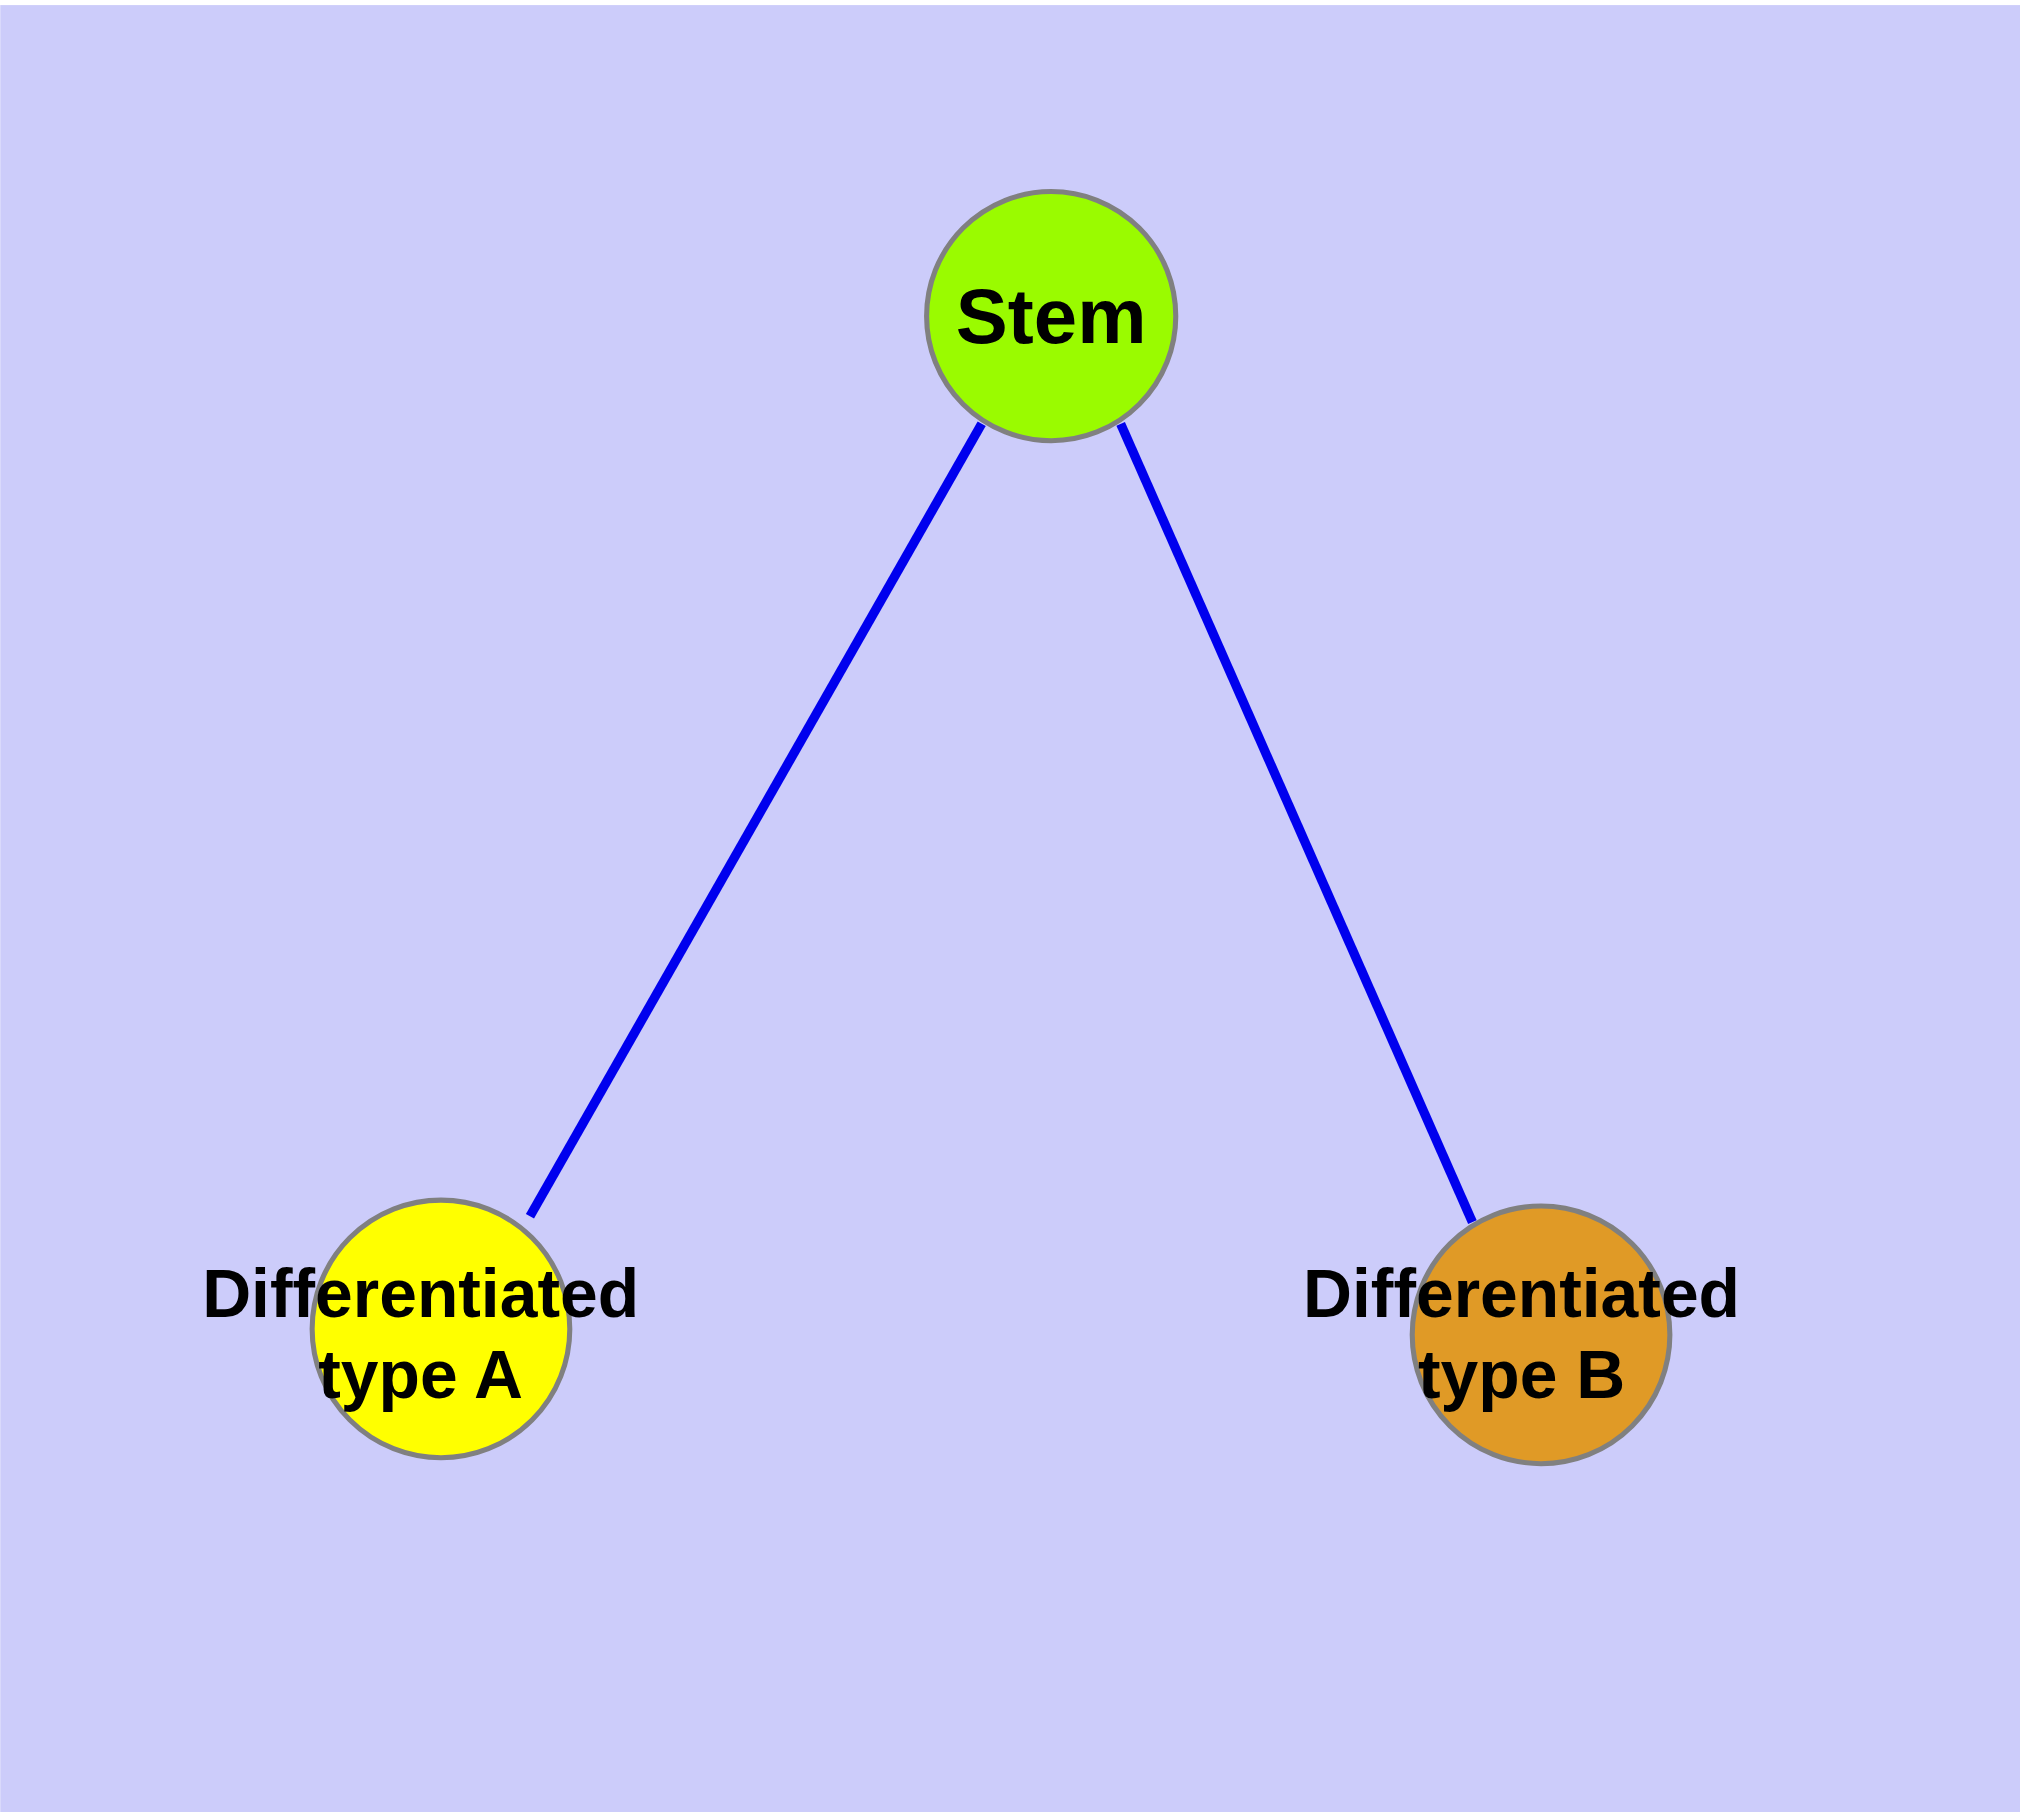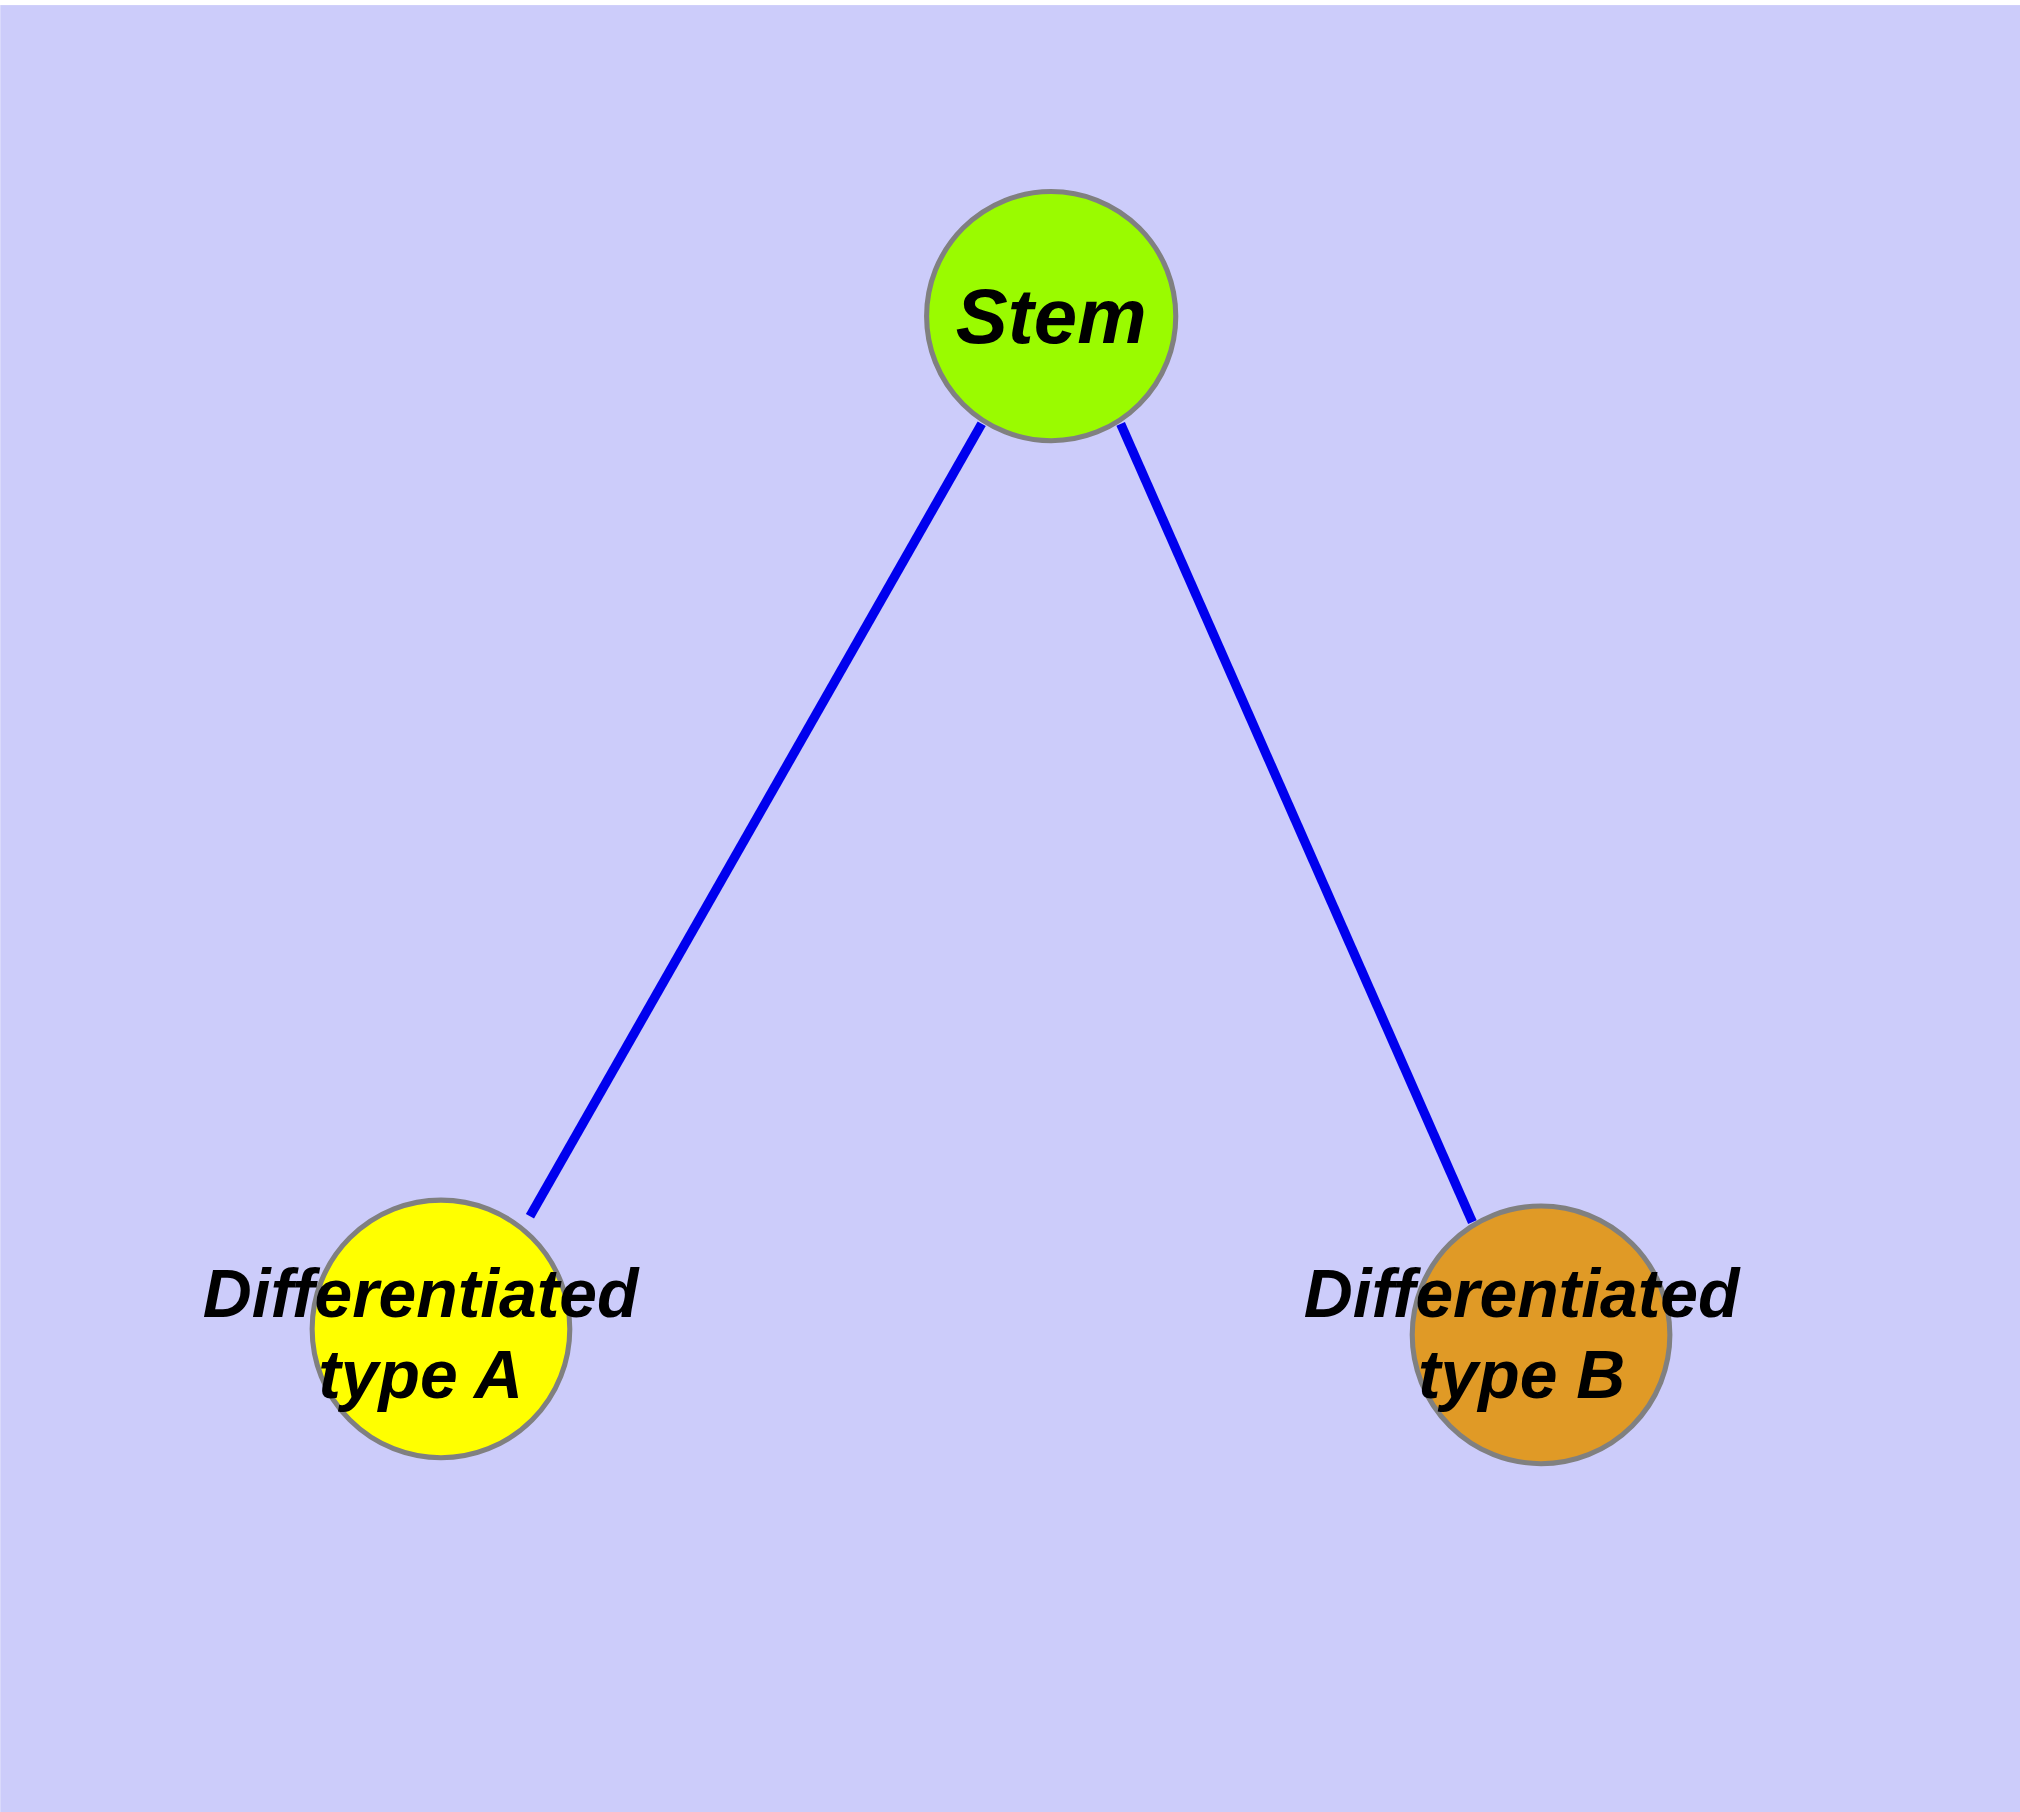--- a/index.html
+++ b/index.html
@@ -11,21 +11,20 @@
     width: 2021px;
     height: 1812px;
     overflow: hidden;
     font-family: "Liberation Sans", sans-serif;
   }
   #canvas-wrap {
     position: relative;
     width: 2021px;
     height: 1812px;
     background: #ffffff;
-    font-style: italic;
   }
   #graph-svg {
     position: absolute;
     left: 0;
     top: 0;
     display: block;
   }
   .node-label {
     font-family: "Liberation Sans", sans-serif;
     font-weight: bold;

